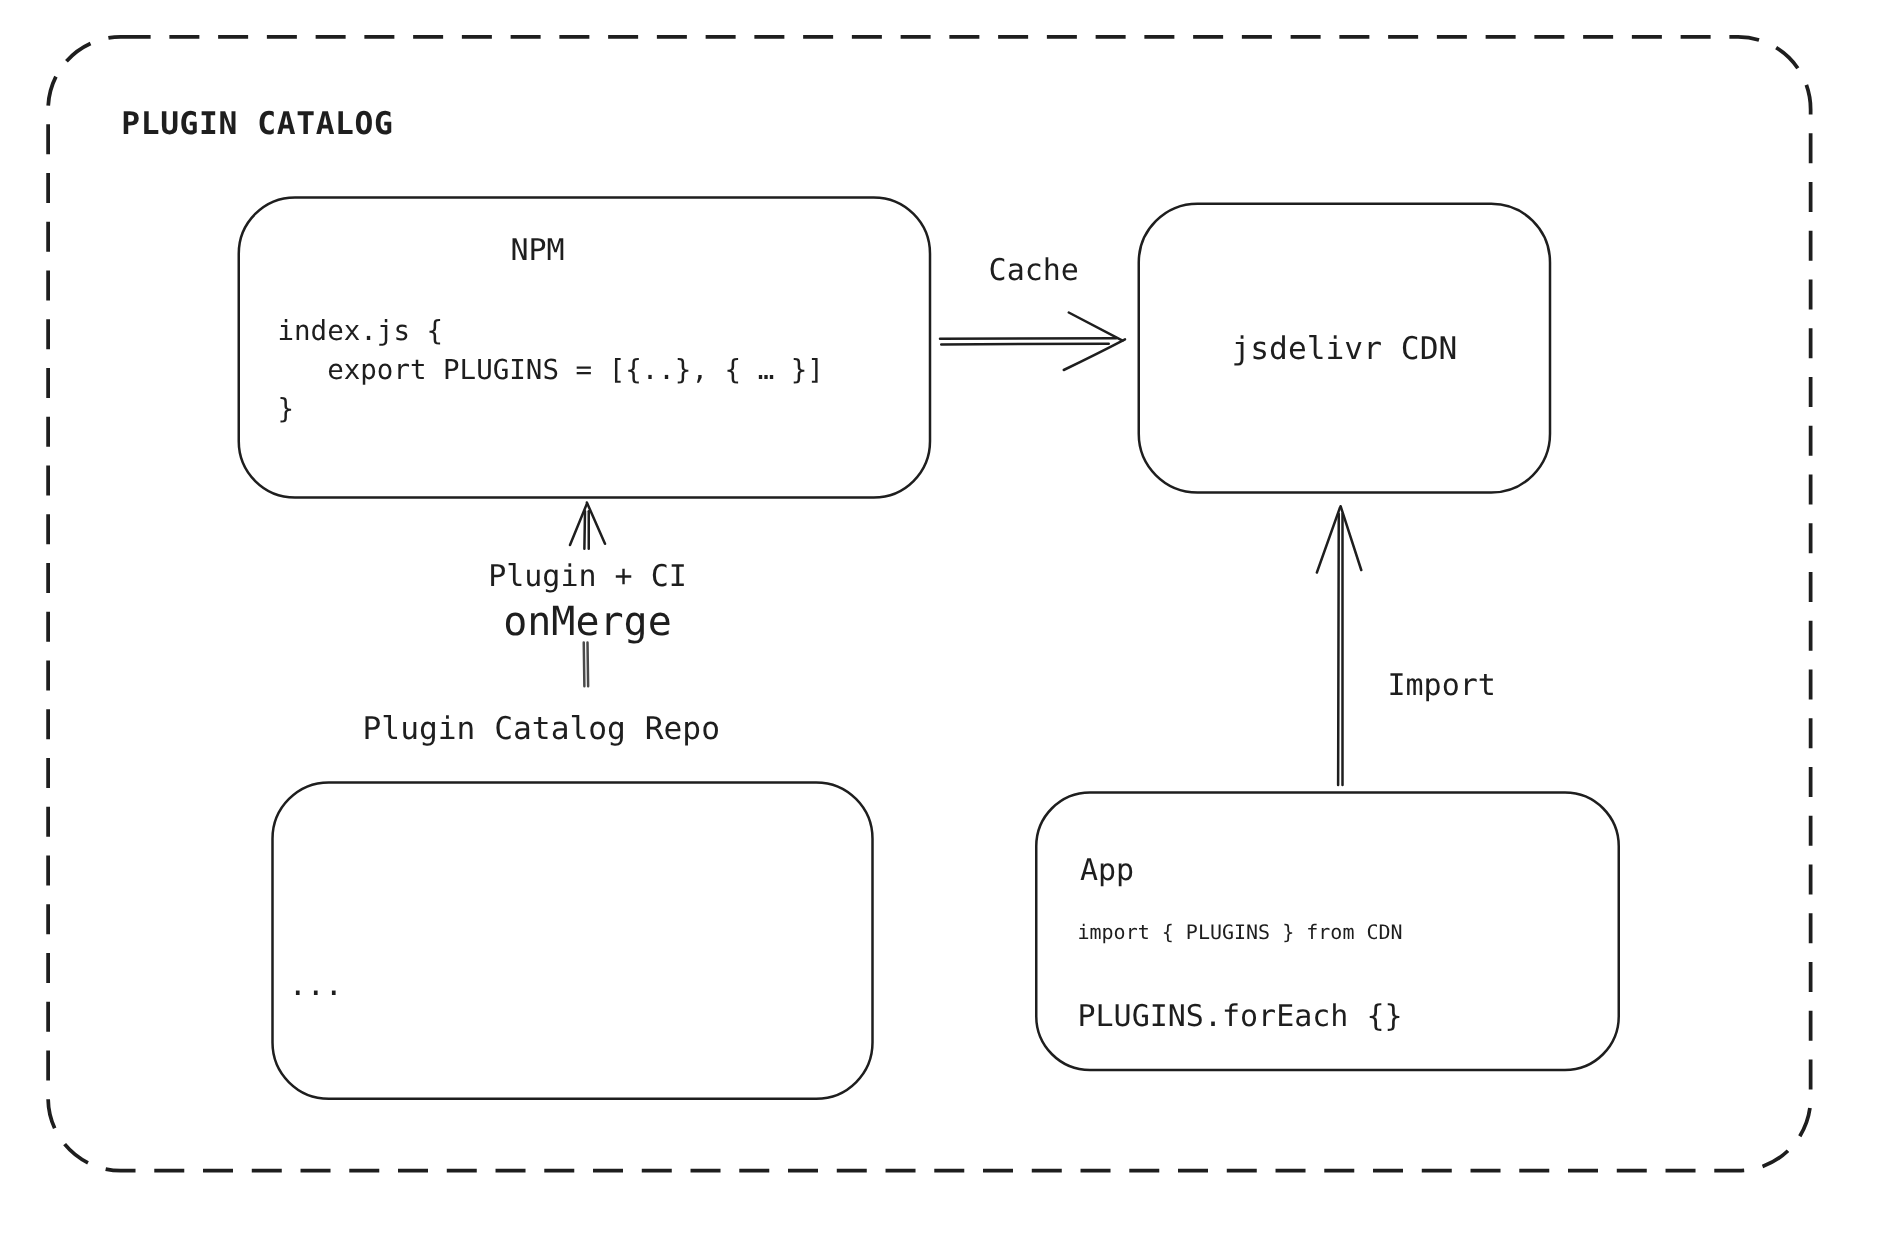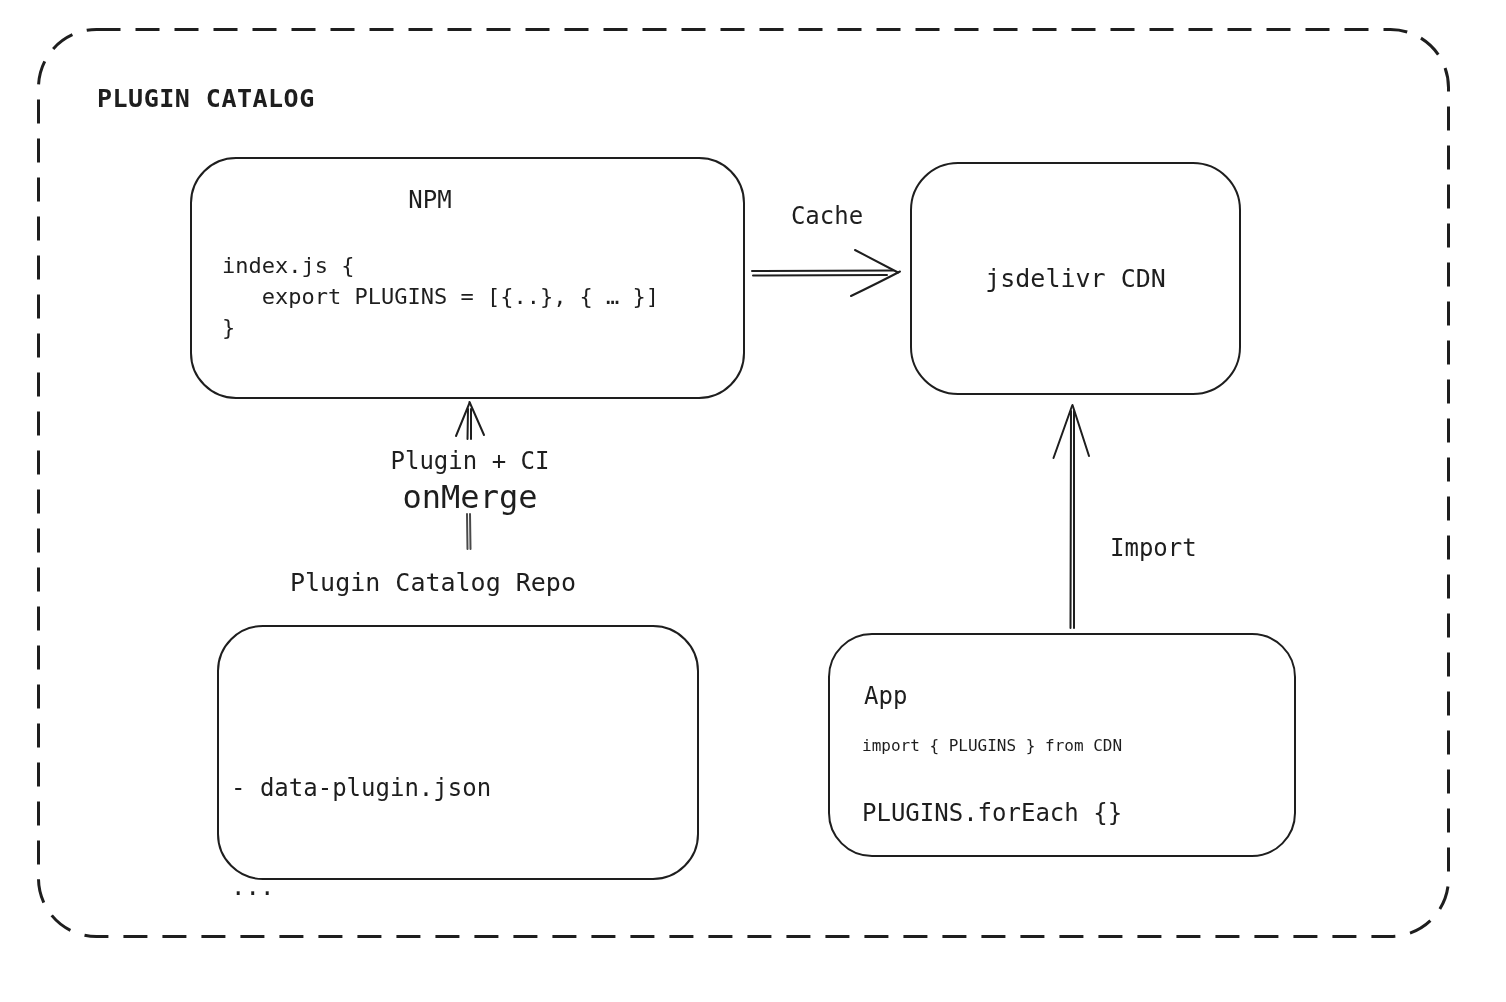--- a/index.html
+++ b/index.html
@@ -101,21 +101,20 @@
   <div class="node cdn">
     <span class="t-cdn">jsdelivr CDN</span>
   </div>
 
   <div class="txt t-build1">Plugin + CI</div>
   <div class="txt t-build2">onMerge</div>
 
   <div class="txt t-repohead">Plugin Catalog Repo</div>
   <div class="node repo"></div>
   <div class="txt t-repofiles">
-    <div>- data-plugin.json</div>
     <div>...</div>
   </div>
 
   <div class="txt t-import">Import</div>
 
   <div class="node app"></div>
   <div class="txt t-apptitle">App</div>
   <div class="txt t-appcode1">import { PLUGINS } from CDN</div>
   <div class="txt t-appcode2">PLUGINS.forEach {}</div>
 

